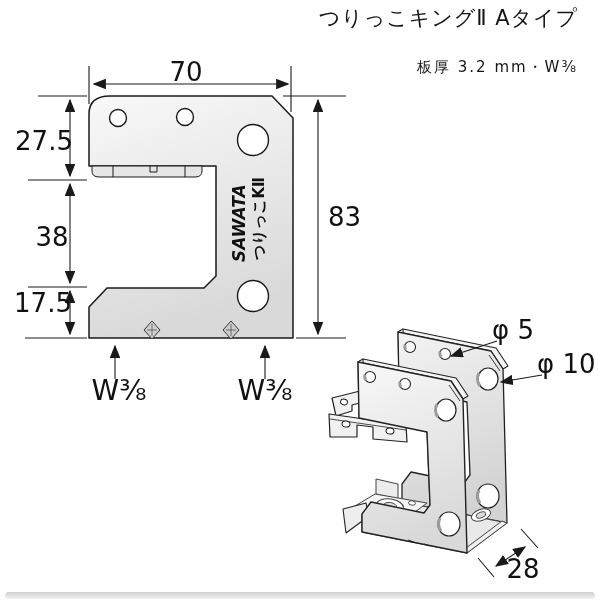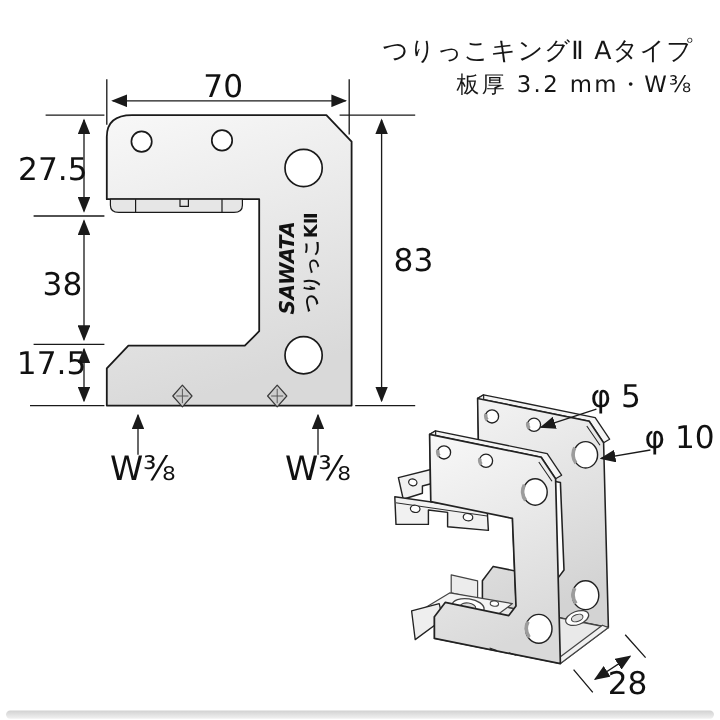--- a/index.html
+++ b/index.html
@@ -3,22 +3,22 @@
 <meta charset="utf-8">
 <style>
   html,body{margin:0;padding:0;}
   body{
     width:600px;height:600px;position:relative;background:#ffffff;overflow:hidden;
     font-family:"DejaVu Sans",sans-serif;color:#111;
   }
   .hdr{
     position:absolute;right:22px;text-align:right;white-space:nowrap;color:#161616;
   }
-  .hdr.title{top:28px;font-size:21px;letter-spacing:1px;font-weight:500;}
-  .hdr.spec{top:58px;font-size:19px;letter-spacing:2px;text-align:right;}
+  .hdr.title{top:4px;font-size:21px;letter-spacing:1px;font-weight:500;}
+  .hdr.spec{top:58px;font-size:15px;letter-spacing:2px;text-align:right;}
   svg{position:absolute;left:0;top:0;}
   svg text{font-family:"DejaVu Sans",sans-serif;fill:#111;stroke:none;}
   .dimnum{font-size:26px;}
   .boltnum{font-size:28px;}
   .logo-brand{font-style:italic;font-weight:bold;}
   .page-edge{
     position:absolute;left:5px;right:5px;bottom:1px;height:7px;border-radius:4px;
     background:linear-gradient(180deg,#c9c9c9,#efefef);opacity:.85;
   }
 </style>

